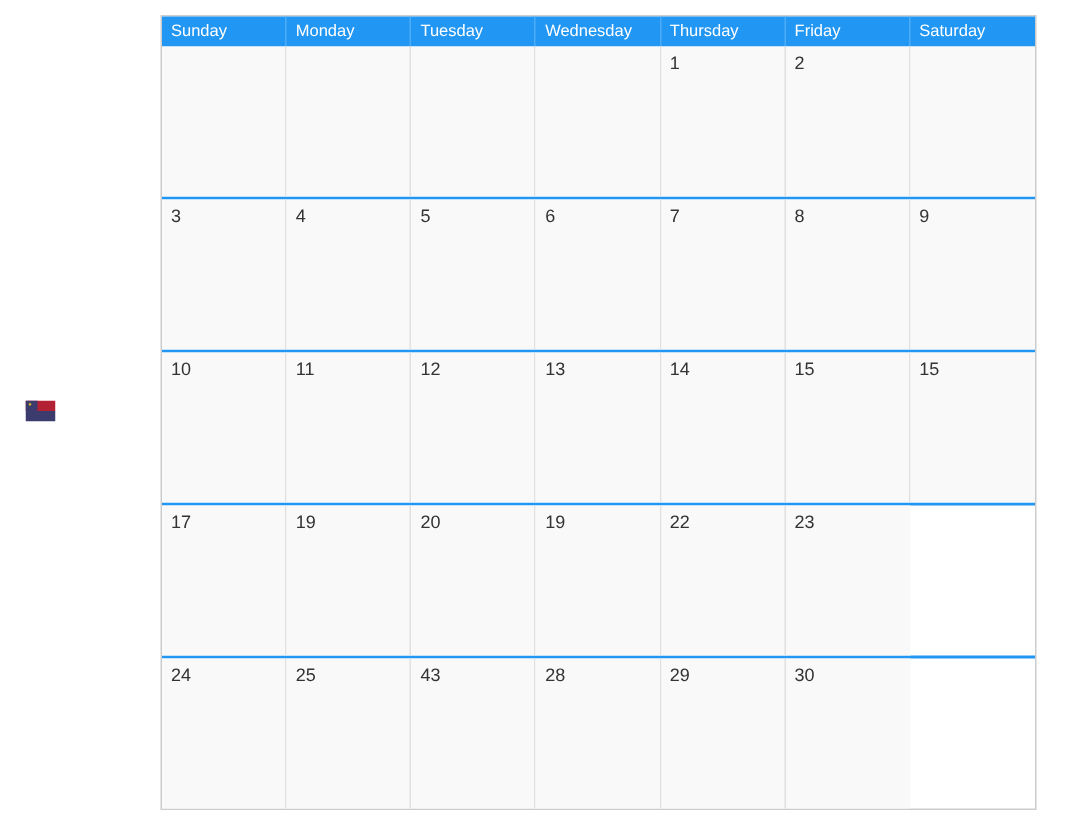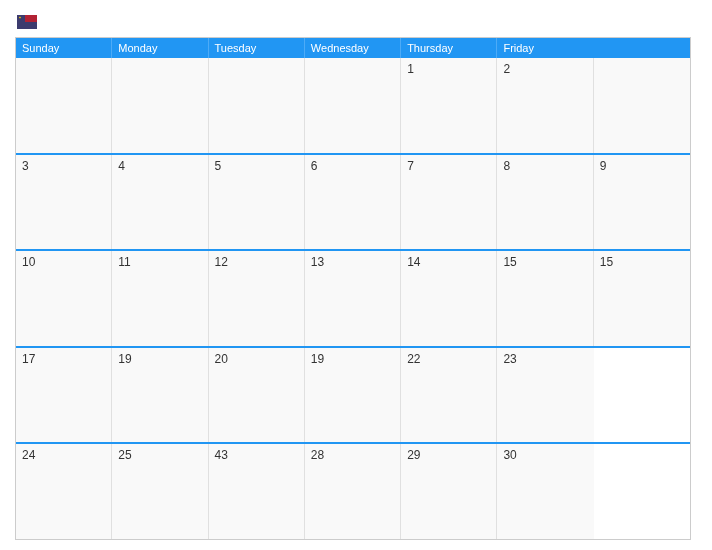--- a/index.html
+++ b/index.html
@@ -7,21 +7,20 @@
       width: 712px;
       height: 550px;
       font-family: Arial, sans-serif;
       background: #fff;
       overflow: hidden;
     }
     .page {
       width: 712px;
       height: 550px;
       display: flex;
-      flex-direction: column;
       padding: 10px 21px 10px 15px;
     }
     .header {
       display: flex;
       align-items: center;
       justify-content: space-between;
       padding: 5px 0 8px 0;
     }
     .logo {
       display: flex;
@@ -141,20 +140,21 @@
   </div>
 
   <div class="calendar">
     <div class="day-headers">
     <div class="day-header">Sunday</div>
         <div class="day-header">Monday</div>
         <div class="day-header">Tuesday</div>
         <div class="day-header">Wednesday</div>
         <div class="day-header">Thursday</div>
         <div class="day-header">Friday</div>
+        <div class="day-header">Saturday</div>
       </div>
     <div class="weeks">
     <div class="week">
           <div class="day-cell empty"></div>
           <div class="day-cell empty"></div>
           <div class="day-cell empty"></div>
           <div class="day-cell empty"></div>
           <div class="day-cell"><span class="day-num">1</span></div>
           <div class="day-cell"><span class="day-num">2</span></div>
           <div class="day-cell empty"></div>

